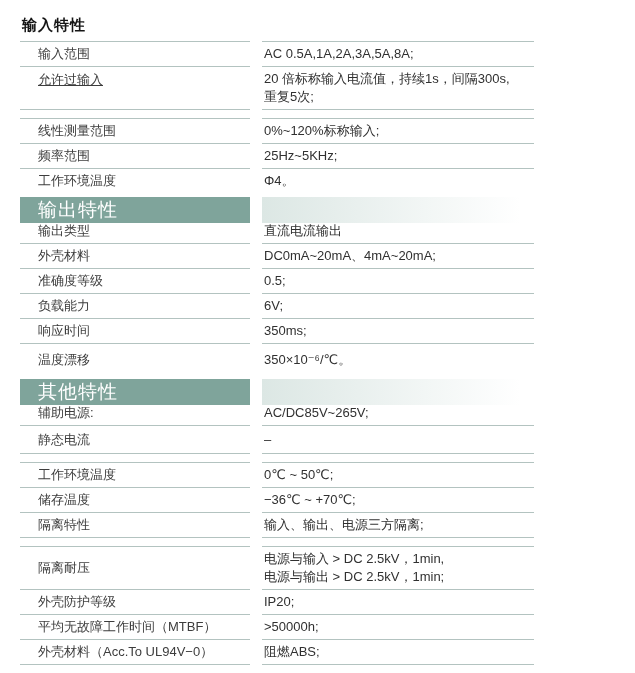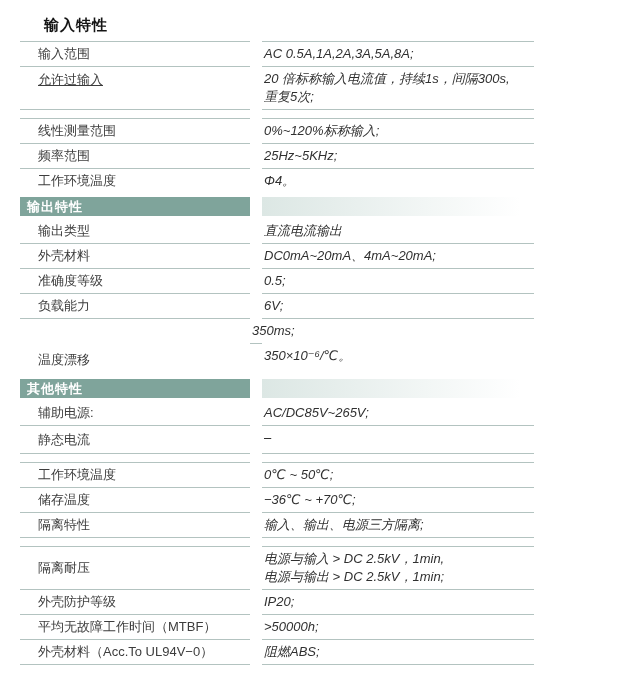--- a/index.html
+++ b/index.html
@@ -16,33 +16,33 @@
   body{font-family:"Liberation Sans","DejaVu Sans",sans-serif;font-size:13px;color:var(--value);}
   .table{margin:10px 12px 0 20px;width:603px;}
 
   
   .grid{display:grid;grid-template-columns:230px 12px 272px 1fr;}
 
   
   .sec-head-plain{height:32px;}
   .shp-left,.shp-right{border-bottom:1px solid var(--line);}
   .shp-left{display:flex;align-items:center;padding-left:2px;}
-  .sec-title-plain{font-size:15px;font-weight:bold;color:var(--title);letter-spacing:1px;margin-left:22px;}
+  .sec-title-plain{font-size:15px;font-weight:bold;color:var(--title);letter-spacing:1px;}
 
   
   .sec-head-bar{height:19px;margin:4px 0 3px 0;}
-  .bar-left{background:var(--bar);color:var(--bar-text);font-weight:bold;font-size:13px;
-            display:flex;align-items:center;padding-left:7px;letter-spacing:1px;}
+  .bar-left{background:var(--bar);color:var(--bar-text);font-weight:normal;font-size:19px;
+            display:flex;align-items:center;padding-left:18px;letter-spacing:1px;}
   .bar-right{background:linear-gradient(to right,var(--lightbar) 0%,rgba(255,255,255,0) 95%);}
 
   
   .row{min-height:23px;}
   .cell{border-bottom:1px solid var(--line);display:flex;}
   .cell.lab{align-items:center;padding:3px 2px 3px 18px;color:var(--label);}
-  .cell.val{flex-direction:column;padding:3px 0 3px 2px;color:var(--value);font-style:italic;}
+  .cell.val{flex-direction:column;justify-content:center;padding:3px 0 3px 2px;color:var(--value);}
   .vline{line-height:18px;white-space:nowrap;}
   .row.labtop .cell.lab{align-items:flex-start;padding-top:4px;text-decoration:underline;}
   .row.gap{margin-top:8px;}
   .row.gap .cell{border-top:1px solid var(--line);}
   .row.noline .cell{border-bottom:none;}
   .row.tall{min-height:28px;}
   .row.tall2{min-height:31px;}
   .rest{border:none;}
 </style>
 </head>
@@ -150,20 +150,23 @@
       <div class="cell lab">
         <span>负载能力</span>
       </div>
       <div></div>
       <div class="cell val">
         <div class="vline">6V;</div>
       </div>
       <div class="rest"></div>
     </div>
     <div class="row grid">
+      <div class="cell lab">
+        <span>响应时间</span>
+      </div>
       <div></div>
       <div class="cell val">
         <div class="vline">350ms;</div>
       </div>
       <div class="rest"></div>
     </div>
     <div class="row grid noline tall2">
       <div class="cell lab">
         <span>温度漂移</span>
       </div>

